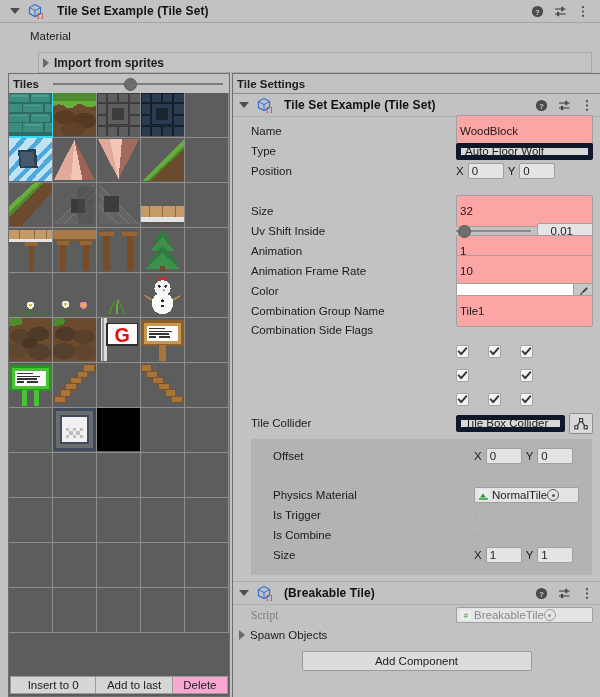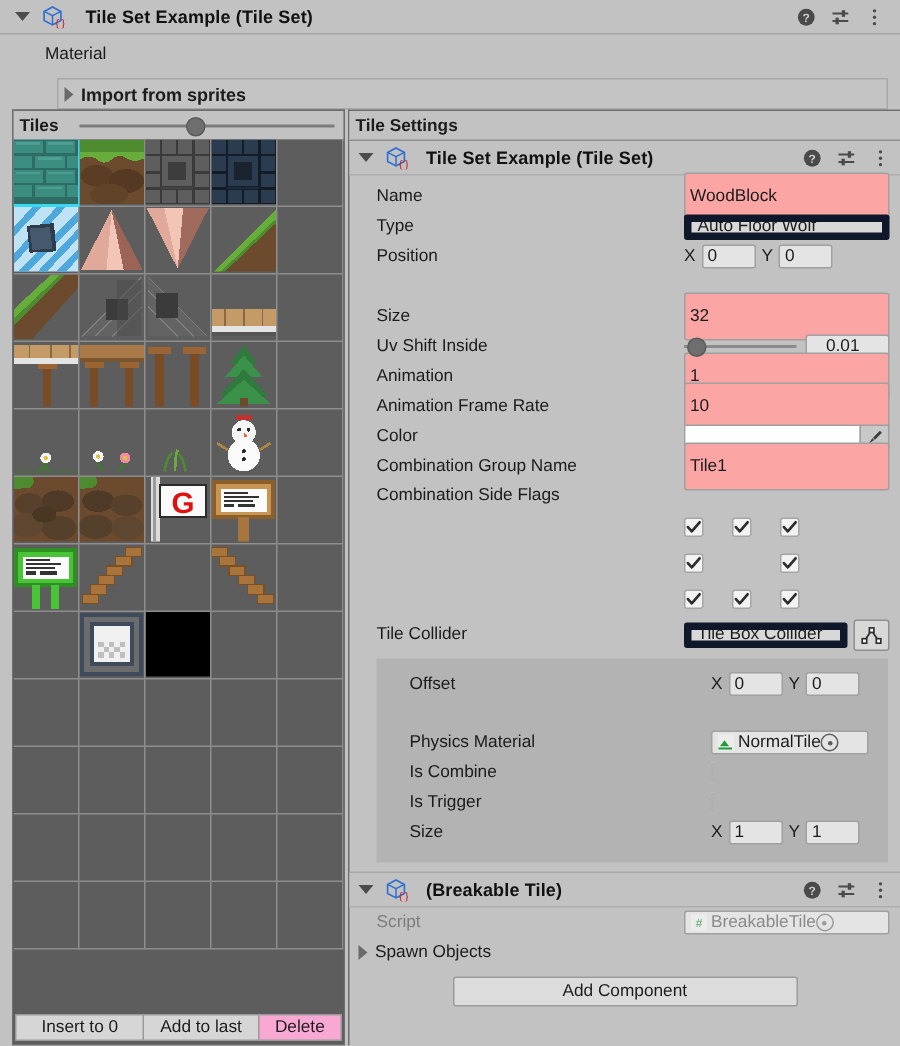--- a/index.html
+++ b/index.html
@@ -248,21 +248,21 @@
 
   .spawn-row { display:flex; align-items:center; height: 19px; padding-left: 6px; }
   .spawn-row .tri-right { margin-right: 5px; }
 
   .add-comp-wrap { display: flex; justify-content: center; padding-top: 7px; }
   .add-comp {
     width: 228px; height: 18px; background: #dcdcdc; border: 1px solid #9b9b9b;
     border-radius: 2px; display: flex; align-items: center; justify-content: center;
     font-size: 11.5px;
   }
-  .dim { color: #7d7d7d; }
+  .dim { color: #7d7d7d; font-family: Liberation Serif, serif; }
 </style>
 </head>
 <body>
 
 <div class="root">
 
   <div class="comp-header">
     <span class="foldout">
         <span class="tri-down"></span>
       </span>
@@ -947,26 +947,26 @@
             <span>NormalTile</span>
             <span class="obj-pick">
                 <span class="pick-circle">
                   <i></i>
                 </span>
               </span>
           </span>
         </div>
 
         <div class="prop">
-          <span class="pl">Is Combine</span>
+          <span class="pl">Is Trigger</span>
           <span style="flex:1"><span class="cbox-plain"></span></span>
         </div>
 
         <div class="prop">
-          <span class="pl">Is Trigger</span>
+          <span class="pl">Is Combine</span>
           <span style="flex:1"><span class="cbox-plain"></span></span>
         </div>
 
         <div class="prop">
           <span class="pl">Size</span>
           <span class="xy">
             <span class="ax">X</span>
             <span class="numf">1</span>
             <span class="ax">Y</span>
             <span class="numf">1</span>

